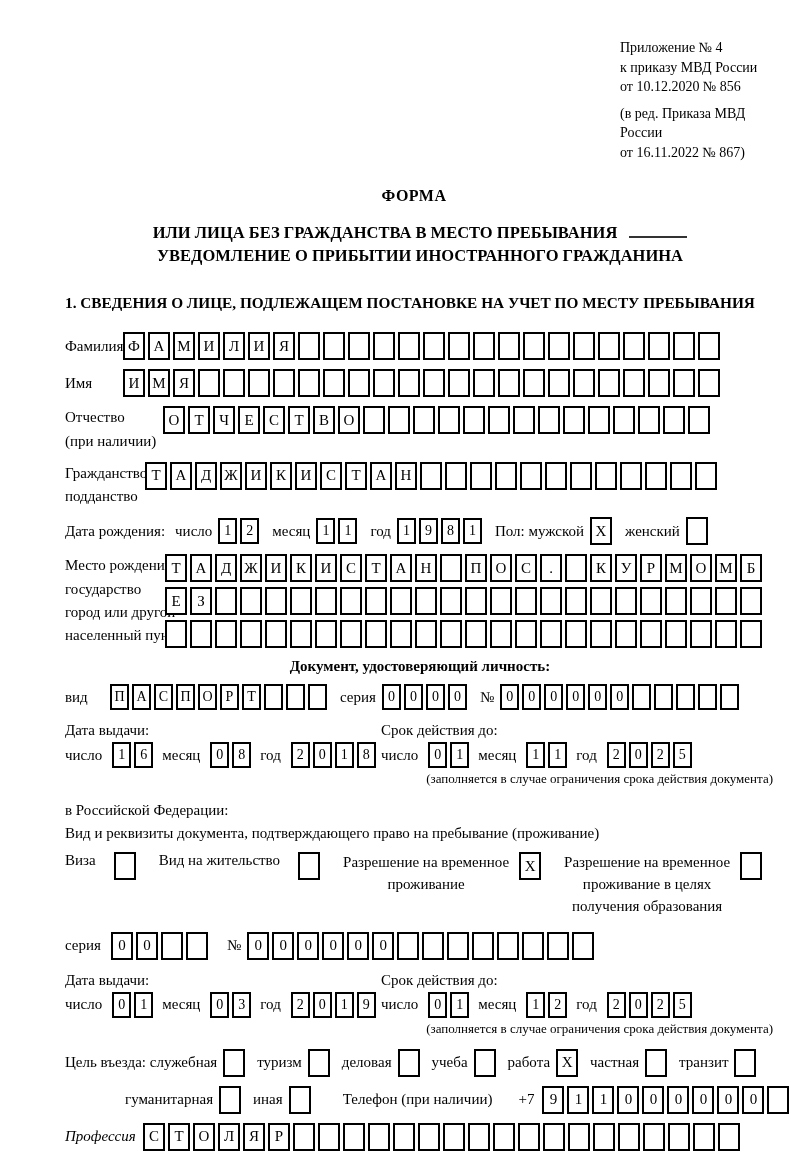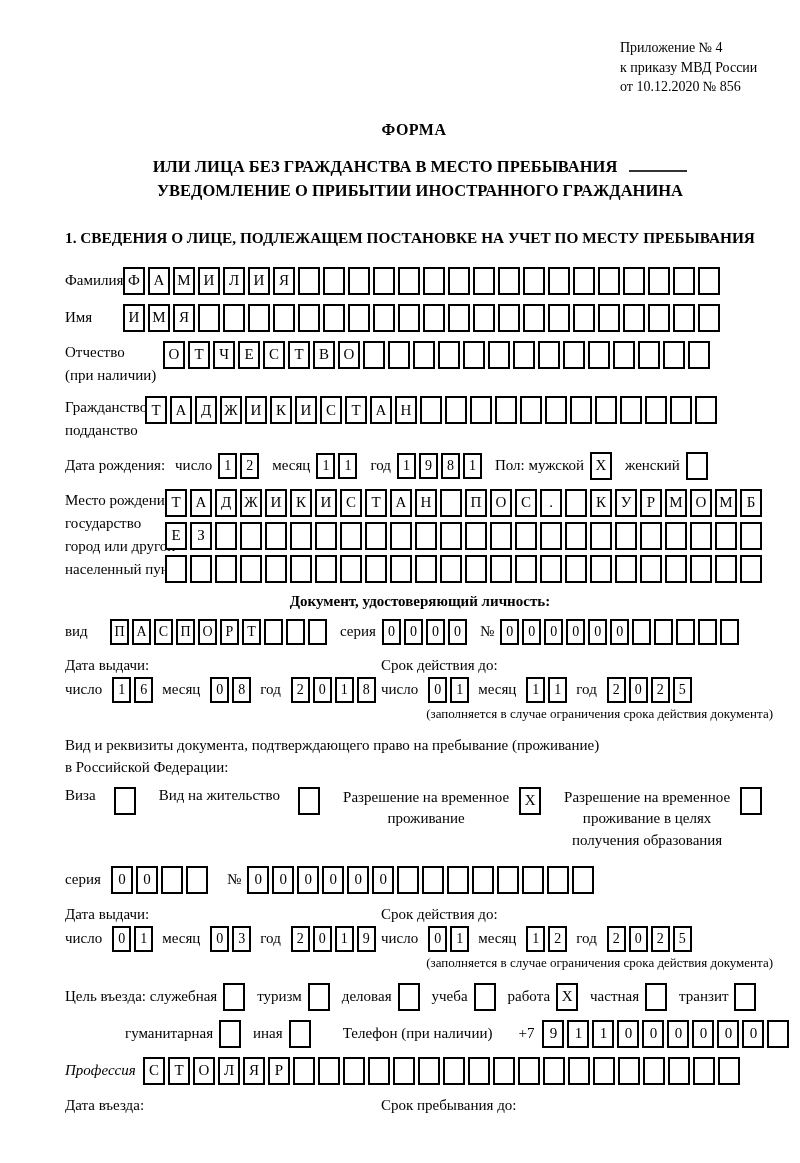--- a/index.html
+++ b/index.html
@@ -53,20 +53,24 @@
 </style>
 </head>
 <body>
 
 <div class="page">
 
   <div class="ref">
     <div>Приложение № 4</div>
     <div>к приказу МВД России</div>
     <div>от 10.12.2020 № 856</div>
+    <div class="part2">
+      <div>(в ред. Приказа МВД России</div>
+      <div>от 16.11.2022 № 867)</div>
+    </div>
   </div>
 
   <div class="form-label">ФОРМА</div>
 
   <div class="title">
     <div><span>ИЛИ ЛИЦА БЕЗ ГРАЖДАНСТВА В МЕСТО ПРЕБЫВАНИЯ</span><span class="uline"></span></div>
     <div>УВЕДОМЛЕНИЕ О ПРИБЫТИИ ИНОСТРАННОГО ГРАЖДАНИНА</div>
   </div>
 
   <div class="sec-head">1. СВЕДЕНИЯ О ЛИЦЕ, ПОДЛЕЖАЩЕМ ПОСТАНОВКЕ НА УЧЕТ ПО МЕСТУ ПРЕБЫВАНИЯ</div>
@@ -393,22 +397,22 @@
             <span class="cell">0</span>
             <span class="cell">2</span>
             <span class="cell">5</span>
           </div>
       </div>
     </div>
   </div>
   <div class="note">(заполняется в случае ограничения срока действия документа)</div>
 
   <div class="pintro">
+    <div>в Российской Федерации:</div>
     <div>Вид и реквизиты документа, подтверждающего право на пребывание (проживание)</div>
-    <div>в Российской Федерации:</div>
   </div>
 
   <div class="permrow">
     <span class="lbl">Виза</span>
     <div class="cells">
         <span class="cell"></span>
       </div>
     <span class="lbl gap12">Вид на жительство</span>
     <div class="cells">
         <span class="cell"></span>

